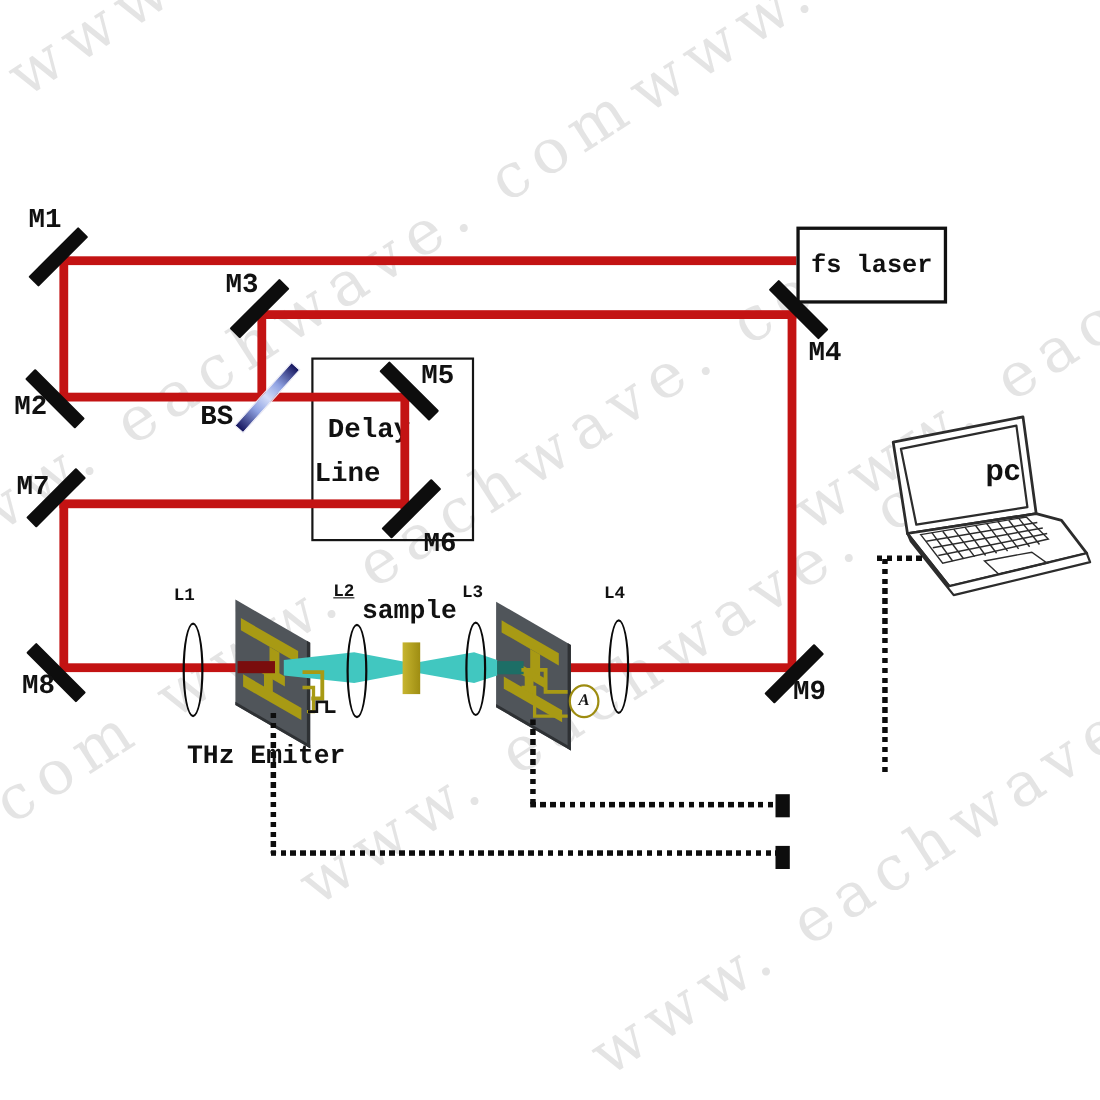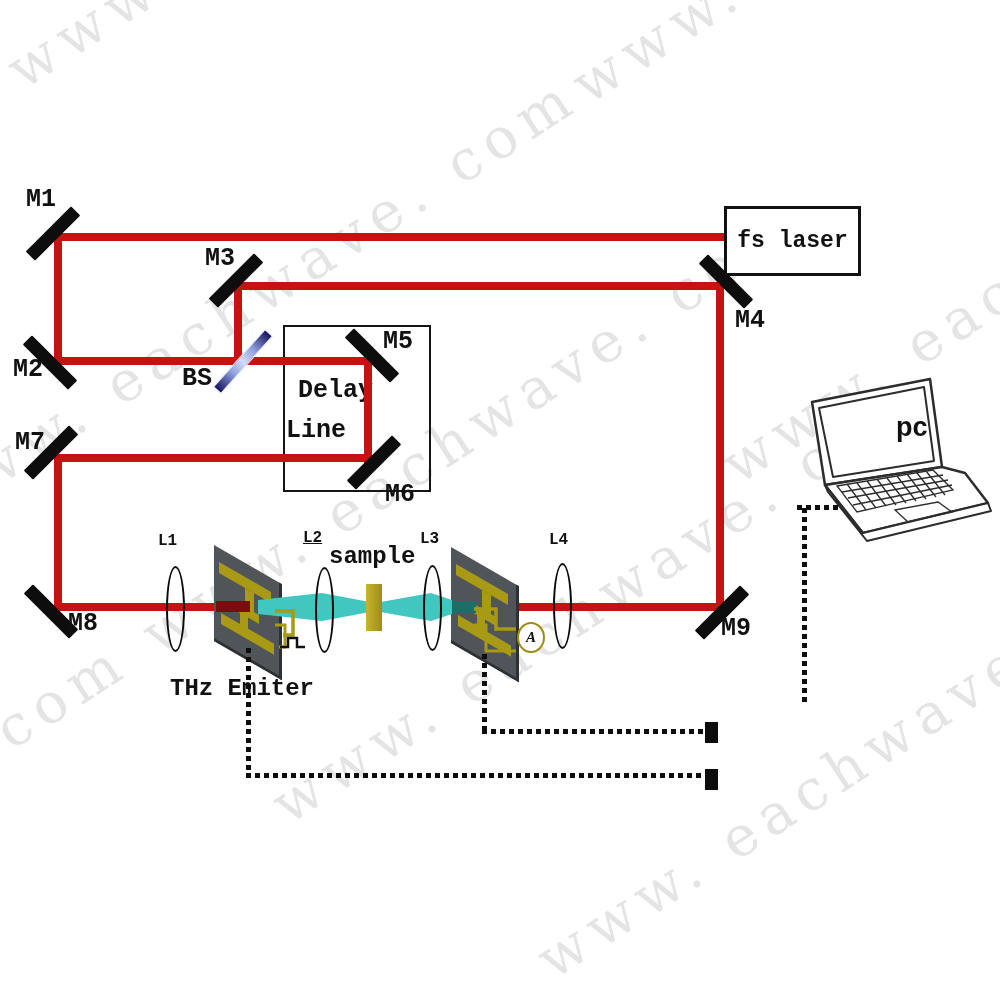--- a/index.html
+++ b/index.html
@@ -141,21 +141,21 @@
 
   <div class="bs" style="left:204px;top:356px;"></div>
 
   <div class="lbl" style="left:26px;top:187px;">M1</div>
   <div class="lbl" style="left:13px;top:357px;">M2</div>
   <div class="lbl" style="left:205px;top:246px;">M3</div>
   <div class="lbl" style="left:735px;top:308px;text-align:center;">M4</div>
   <div class="lbl" style="left:383px;top:329px;">M5</div>
   <div class="lbl" style="left:385px;top:482px;">M6</div>
   <div class="lbl" style="left:15px;top:430px;">M7</div>
-  <div class="lbl" style="left:20px;top:611px;margin-left:48px;">M8</div>
+  <div class="lbl" style="left:20px;top:611px;">M8</div>
   <div class="lbl" style="left:721px;top:616px;">M9</div>
   <div class="lbl" style="left:182px;top:366px;">BS</div>
 
   <div class="lbl lbl-sm" style="left:158px;top:533px;">L1</div>
   <div class="lbl lbl-sm" style="left:303px;top:530px;text-decoration:underline;">L2</div>
   <div class="lbl lbl-sm" style="left:420px;top:531px;">L3</div>
   <div class="lbl lbl-sm" style="left:549px;top:532px;">L4</div>
 
   <div class="lbl" style="left:329px;top:545px;font-size:24px;">sample</div>
   <div class="lbl" style="left:170px;top:677px;font-size:24px;">THz Emiter</div>

